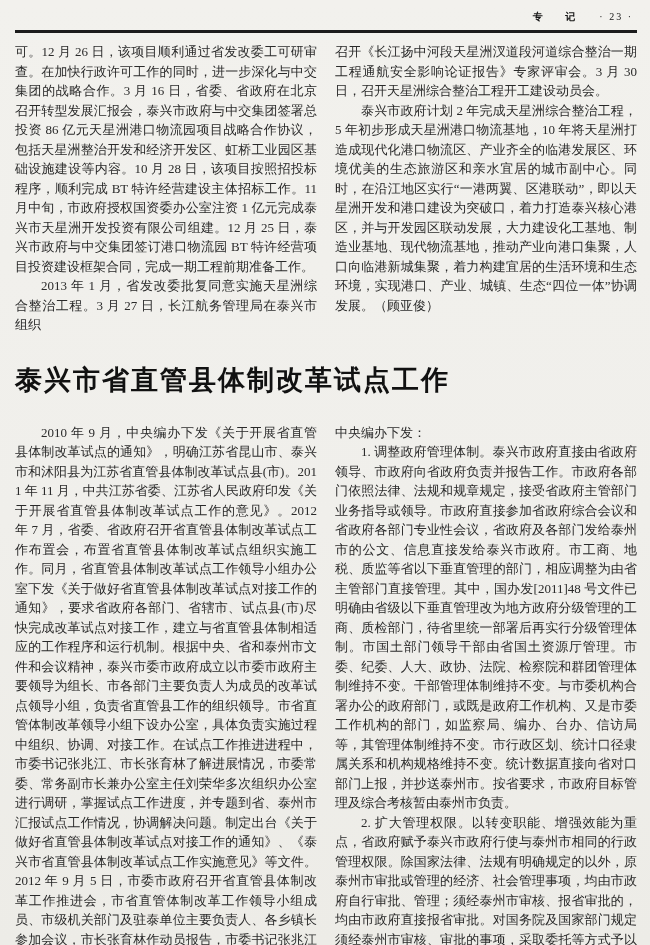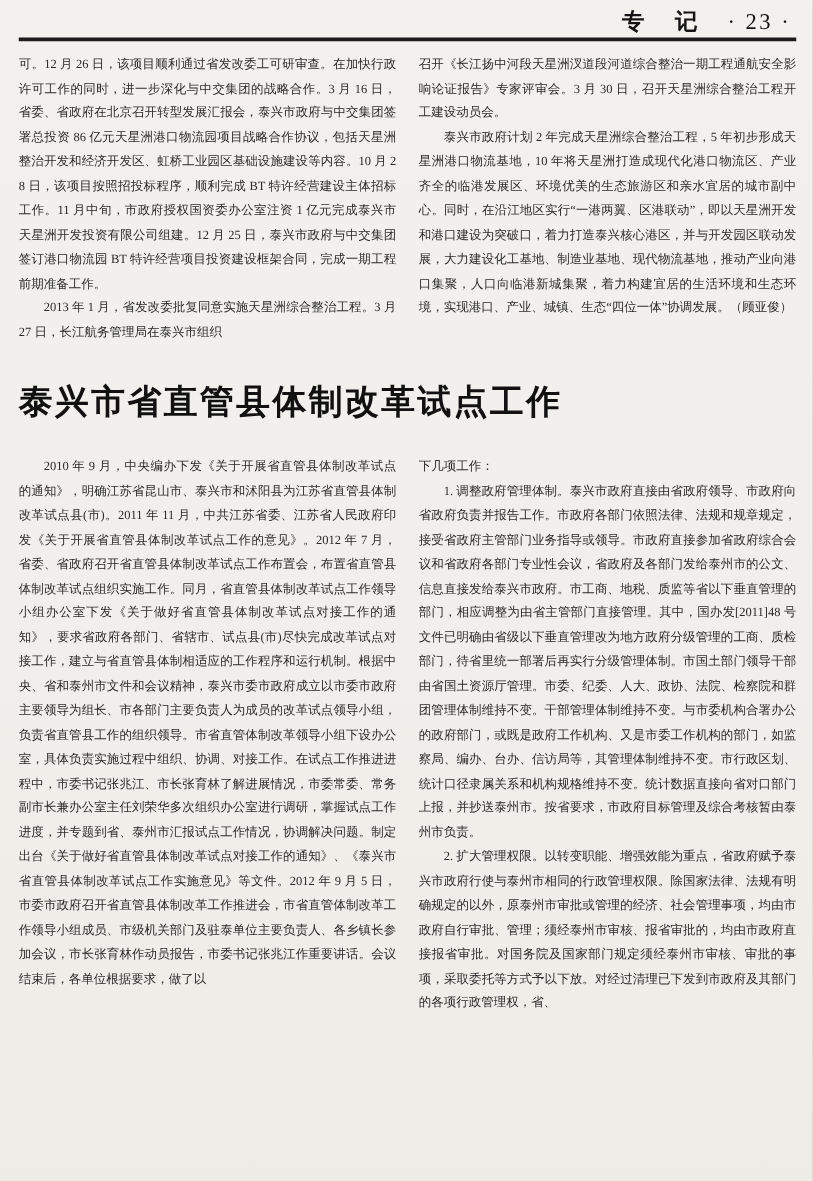--- a/index.html
+++ b/index.html
@@ -14,21 +14,21 @@
     margin: 0 auto;
     box-sizing: border-box;
     padding: 8px 13px 0 15px;
     background: linear-gradient(180deg, #f2f1ed 0%, #f0efeb 55%, #edece7 100%);
     color: #262626;
     font-family: "Liberation Serif", "DejaVu Serif", serif;
     overflow: hidden;
   }
   .page-header {
     text-align: right;
-    font-size: 18px;
+    font-size: 10px;
     font-weight: bold;
     color: #141414;
     padding-right: 4px;
     line-height: 18px;
   }
   .page-header .section-label {
     letter-spacing: 10px;
   }
   .page-header .page-number {
     margin-left: 14px;
@@ -40,21 +40,21 @@
     border-top: 3px solid #1c1c1c;
     margin: 4px 0 0 0;
   }
   .two-col {
     display: flex;
     gap: 18px;
     margin-top: 9px;
   }
   .col {
     flex: 1 1 0;
-    font-size: 10px;
+    font-size: 13px;
     line-height: 19.5px;
     text-align: justify;
     word-break: break-all;
     color: #2a2a2a;
   }
   .col p {
     margin: 0;
   }
   .col p.indent {
     text-indent: 2em;
@@ -91,19 +91,19 @@
     </div>
   </section>
 
   <h1 class="article-title">泰兴市省直管县体制改革试点工作</h1>
 
   <section class="two-col">
     <div class="col">
       <p class="indent">2010 年 9 月，中央编办下发《关于开展省直管县体制改革试点的通知》，明确江苏省昆山市、泰兴市和沭阳县为江苏省直管县体制改革试点县(市)。2011 年 11 月，中共江苏省委、江苏省人民政府印发《关于开展省直管县体制改革试点工作的意见》。2012 年 7 月，省委、省政府召开省直管县体制改革试点工作布置会，布置省直管县体制改革试点组织实施工作。同月，省直管县体制改革试点工作领导小组办公室下发《关于做好省直管县体制改革试点对接工作的通知》，要求省政府各部门、省辖市、试点县(市)尽快完成改革试点对接工作，建立与省直管县体制相适应的工作程序和运行机制。根据中央、省和泰州市文件和会议精神，泰兴市委市政府成立以市委市政府主要领导为组长、市各部门主要负责人为成员的改革试点领导小组，负责省直管县工作的组织领导。市省直管体制改革领导小组下设办公室，具体负责实施过程中组织、协调、对接工作。在试点工作推进进程中，市委书记张兆江、市长张育林了解进展情况，市委常委、常务副市长兼办公室主任刘荣华多次组织办公室进行调研，掌握试点工作进度，并专题到省、泰州市汇报试点工作情况，协调解决问题。制定出台《关于做好省直管县体制改革试点对接工作的通知》、《泰兴市省直管县体制改革试点工作实施意见》等文件。2012 年 9 月 5 日，市委市政府召开省直管县体制改革工作推进会，市省直管体制改革工作领导小组成员、市级机关部门及驻泰单位主要负责人、各乡镇长参加会议，市长张育林作动员报告，市委书记张兆江作重要讲话。会议结束后，各单位根据要求，做了以</p>
     </div>
     <div class="col">
-      <p>下几项工作：</p>
+      <p>中央编办下发：</p>
       <p class="indent">1. 调整政府管理体制。泰兴市政府直接由省政府领导、市政府向省政府负责并报告工作。市政府各部门依照法律、法规和规章规定，接受省政府主管部门业务指导或领导。市政府直接参加省政府综合会议和省政府各部门专业性会议，省政府及各部门发给泰州市的公文、信息直接发给泰兴市政府。市工商、地税、质监等省以下垂直管理的部门，相应调整为由省主管部门直接管理。其中，国办发[2011]48 号文件已明确由省级以下垂直管理改为地方政府分级管理的工商、质检部门，待省里统一部署后再实行分级管理体制。市国土部门领导干部由省国土资源厅管理。市委、纪委、人大、政协、法院、检察院和群团管理体制维持不变。干部管理体制维持不变。与市委机构合署办公的政府部门，或既是政府工作机构、又是市委工作机构的部门，如监察局、编办、台办、信访局等，其管理体制维持不变。市行政区划、统计口径隶属关系和机构规格维持不变。统计数据直接向省对口部门上报，并抄送泰州市。按省要求，市政府目标管理及综合考核暂由泰州市负责。</p>
       <p class="indent">2. 扩大管理权限。以转变职能、增强效能为重点，省政府赋予泰兴市政府行使与泰州市相同的行政管理权限。除国家法律、法规有明确规定的以外，原泰州市审批或管理的经济、社会管理事项，均由市政府自行审批、管理；须经泰州市审核、报省审批的，均由市政府直接报省审批。对国务院及国家部门规定须经泰州市审核、审批的事项，采取委托等方式予以下放。对经过清理已下发到市政府及其部门的各项行政管理权，省、</p>
     </div>
   </section>
 
 </div>
 
 </body></html>

